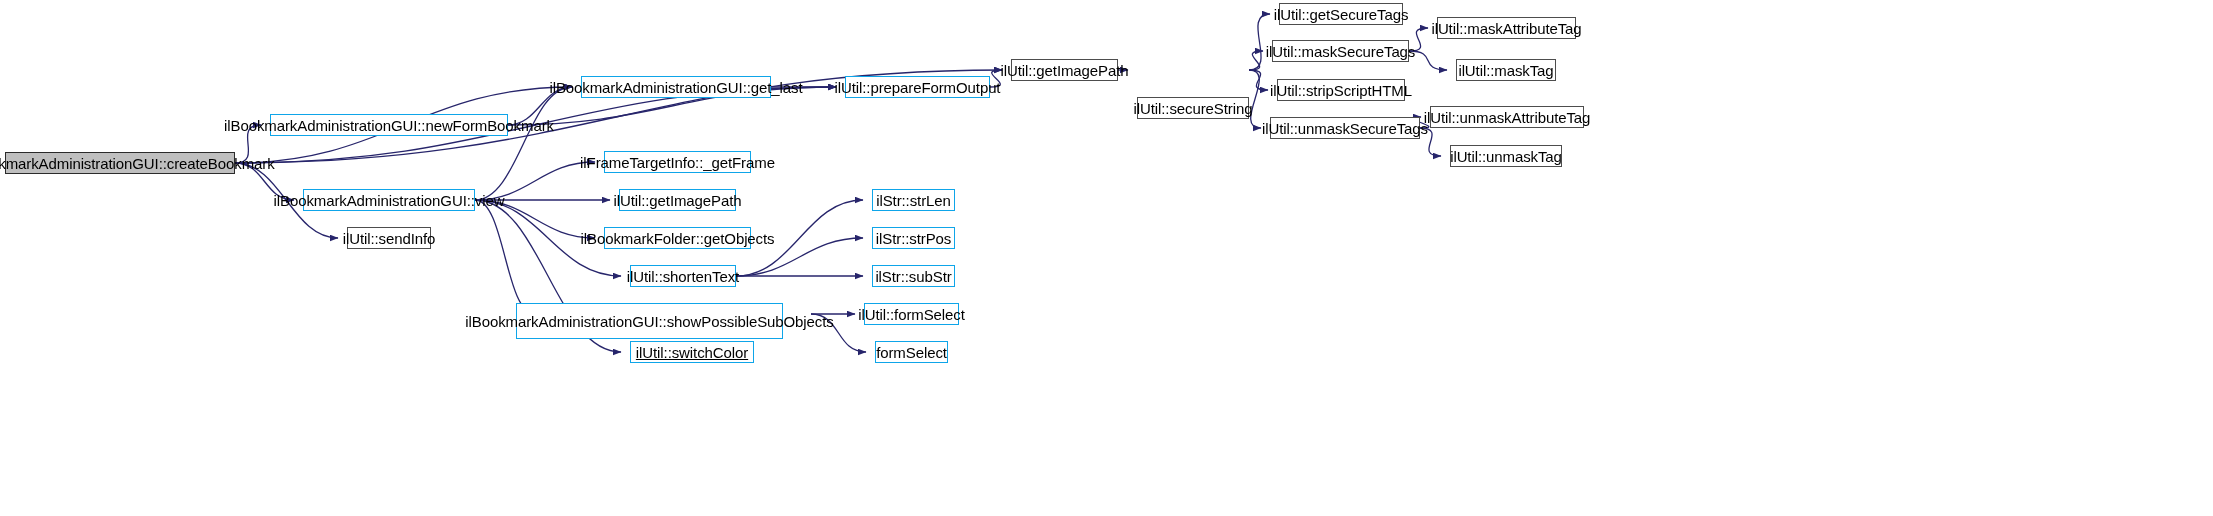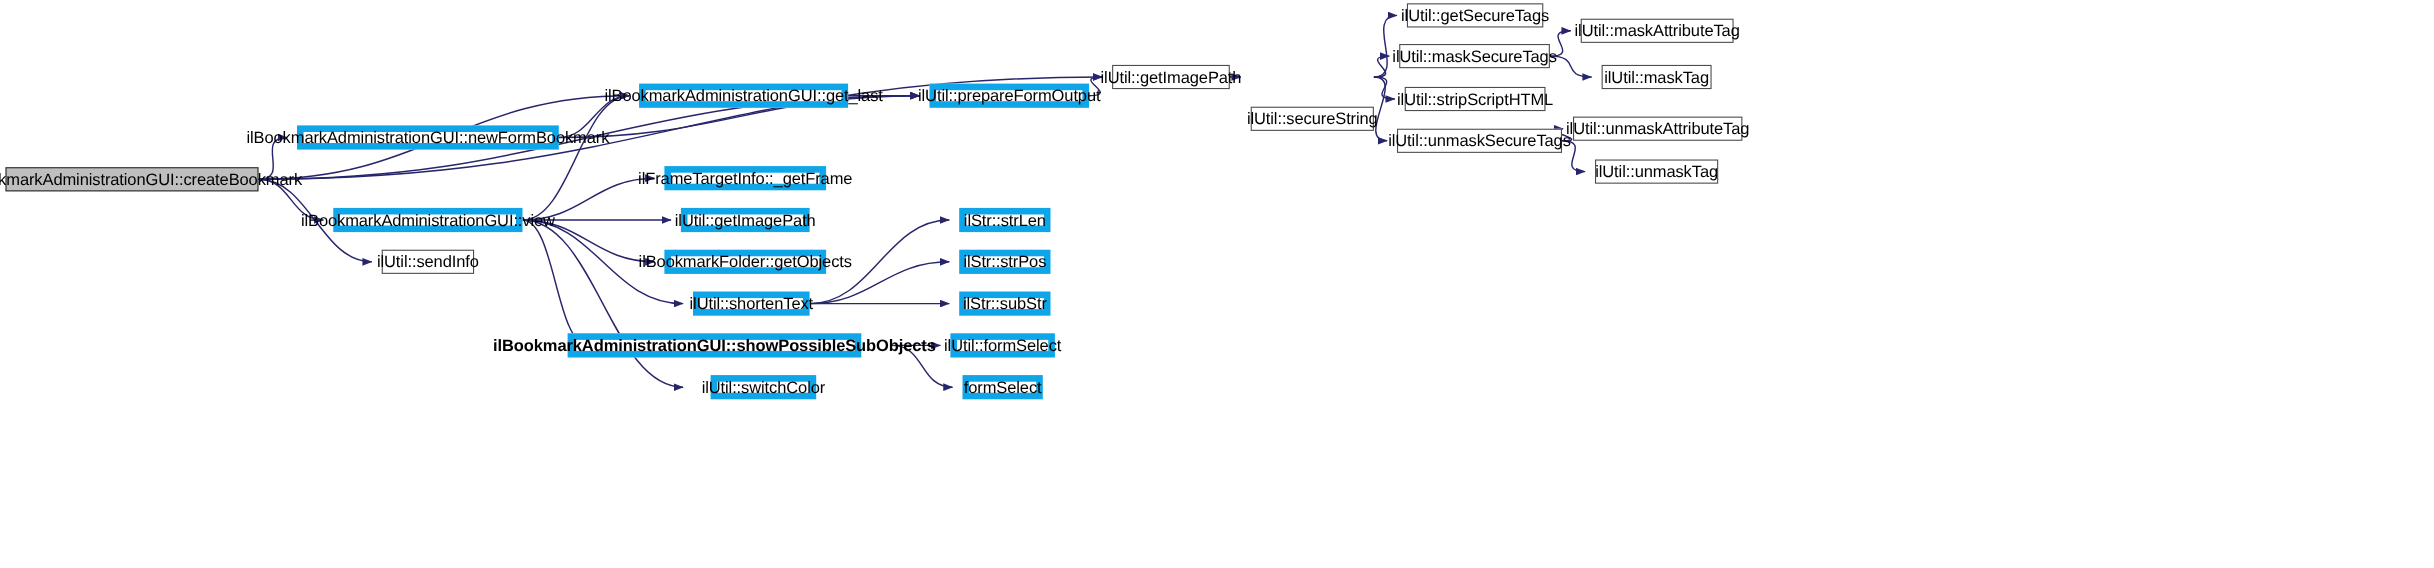--- a/index.html
+++ b/index.html
@@ -19,21 +19,21 @@
     position: absolute;
     left: 0;
     top: 0;
     width: 2213px;
     height: 516px;
     pointer-events: none;
   }
   .node {
     position: absolute;
     box-sizing: border-box;
-    border: 6px solid #0ea5e9;
+    border: 1px solid #0ea5e9;
     background: #ffffff;
     color: #000000;
     font-size: 15px;
     line-height: 1;
     display: flex;
     align-items: center;
     justify-content: center;
     white-space: nowrap;
     padding: 0 6px;
     letter-spacing: -0.1px;
@@ -93,22 +93,22 @@
   <div id="nodes">
       <div class="node root" style="left: 5px; top: 152px; width: 230px; height: 22px;">ilBookmarkAdministrationGUI::createBookmark</div>
       <div class="node" style="left: 270px; top: 114px; width: 238px; height: 22px;">ilBookmarkAdministrationGUI::newFormBookmark</div>
       <div class="node" style="left: 303px; top: 189px; width: 172px; height: 22px;">ilBookmarkAdministrationGUI::view</div>
       <div class="node thick" style="left: 347px; top: 227px; width: 84px; height: 22px;">ilUtil::sendInfo</div>
       <div class="node" style="left: 581px; top: 76px; width: 190px; height: 22px;">ilBookmarkAdministrationGUI::get_last</div>
       <div class="node" style="left: 604px; top: 151px; width: 147px; height: 22px;">ilFrameTargetInfo::_getFrame</div>
       <div class="node" style="left: 619px; top: 189px; width: 117px; height: 22px;">ilUtil::getImagePath</div>
       <div class="node" style="left: 604px; top: 227px; width: 147px; height: 22px;">ilBookmarkFolder::getObjects</div>
       <div class="node" style="left: 630px; top: 265px; width: 106px; height: 22px;">ilUtil::shortenText</div>
-      <div class="node" style="left: 516px; top: 303px; width: 267px; height: 22px; font-weight: bold;">ilBookmarkAdministrationGUI::showPossibleSubObjects</div>
-      <div class="node" style="left: 646px; top: 341px; width: 96px; height: 22px;">ilUtil::switchColor</div>
+      <div class="node" style="left: 516px; top: 303px; width: 267px; height: 36px;">ilBookmarkAdministrationGUI::showPossibleSubObjects</div>
+      <div class="node" style="left: 630px; top: 341px; width: 124px; height: 22px; text-decoration: underline;">ilUtil::switchColor</div>
       <div class="node" style="left: 845px; top: 76px; width: 145px; height: 22px;">ilUtil::prepareFormOutput</div>
       <div class="node" style="left: 872px; top: 189px; width: 83px; height: 22px;">ilStr::strLen</div>
       <div class="node" style="left: 872px; top: 227px; width: 83px; height: 22px; text-align: center;">ilStr::strPos</div>
       <div class="node" style="left: 872px; top: 265px; width: 83px; height: 22px;">ilStr::subStr</div>
       <div class="node" style="left: 864px; top: 303px; width: 95px; height: 22px;">ilUtil::formSelect</div>
       <div class="node" style="left: 875px; top: 341px; width: 73px; height: 22px;">formSelect</div>
       <div class="node thick" style="left: 1011px; top: 59px; width: 107px; height: 22px;">ilUtil::getImagePath</div>
       <div class="node thick" style="left: 1137px; top: 59px; width: 112px; height: 22px; margin-top: 38px;">ilUtil::secureString</div>
       <div class="node thick" style="left: 1279px; top: 3px; width: 124px; height: 22px;">ilUtil::getSecureTags</div>
       <div class="node thick" style="left: 1272px; top: 40px; width: 137px; height: 22px;">ilUtil::maskSecureTags</div>

